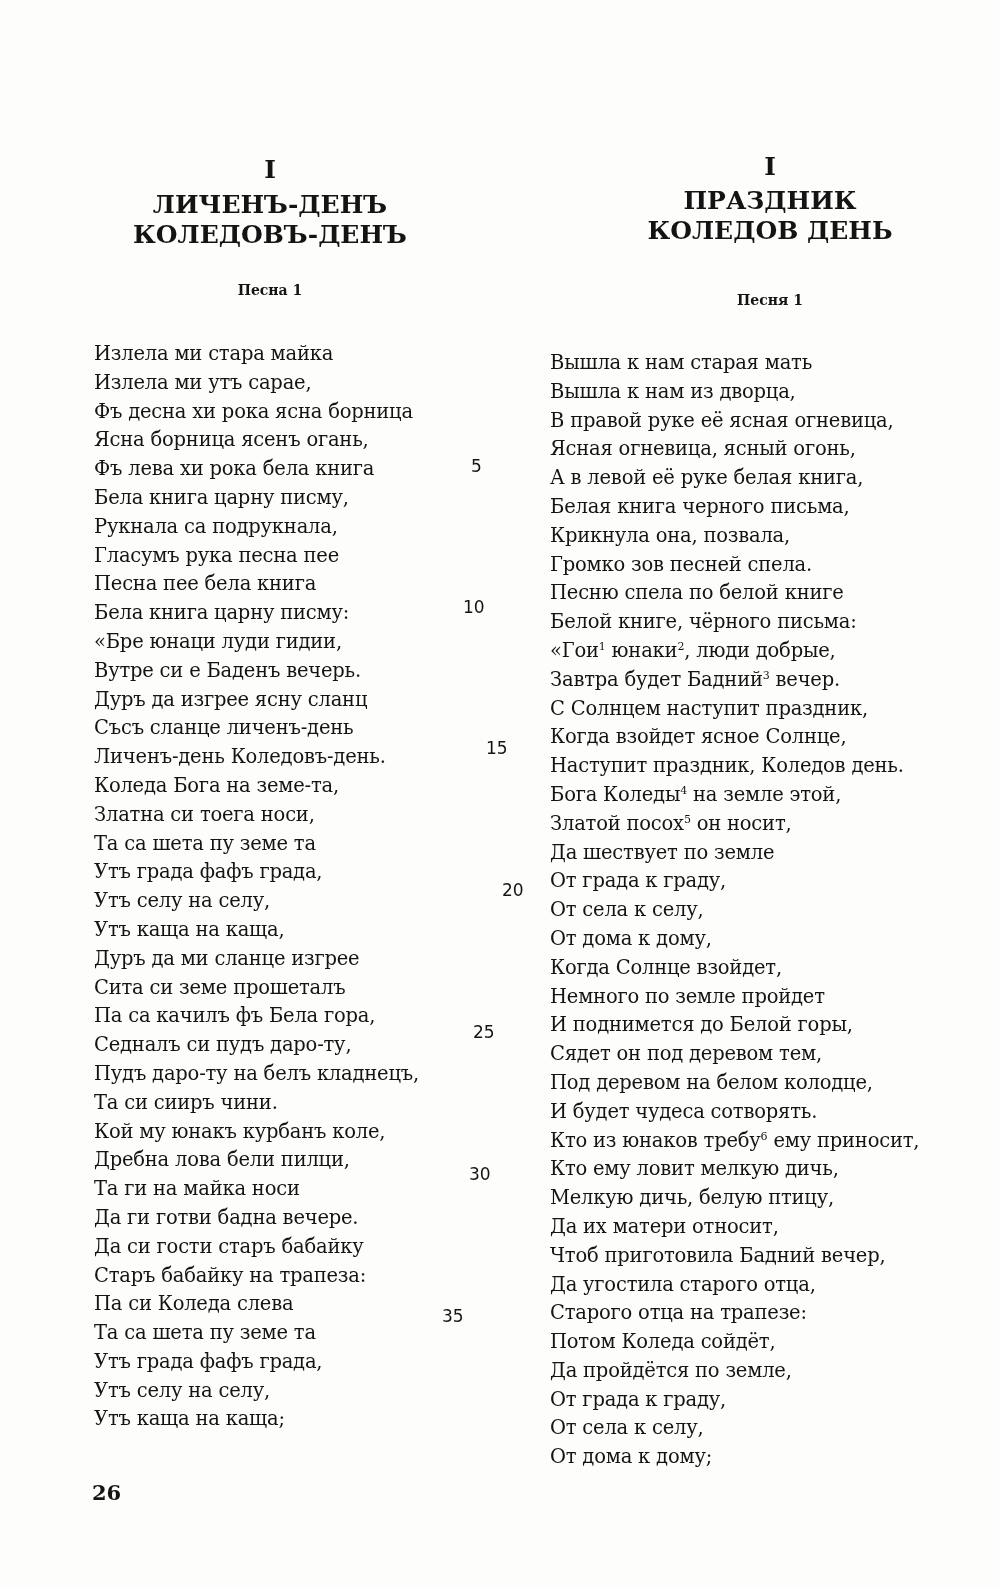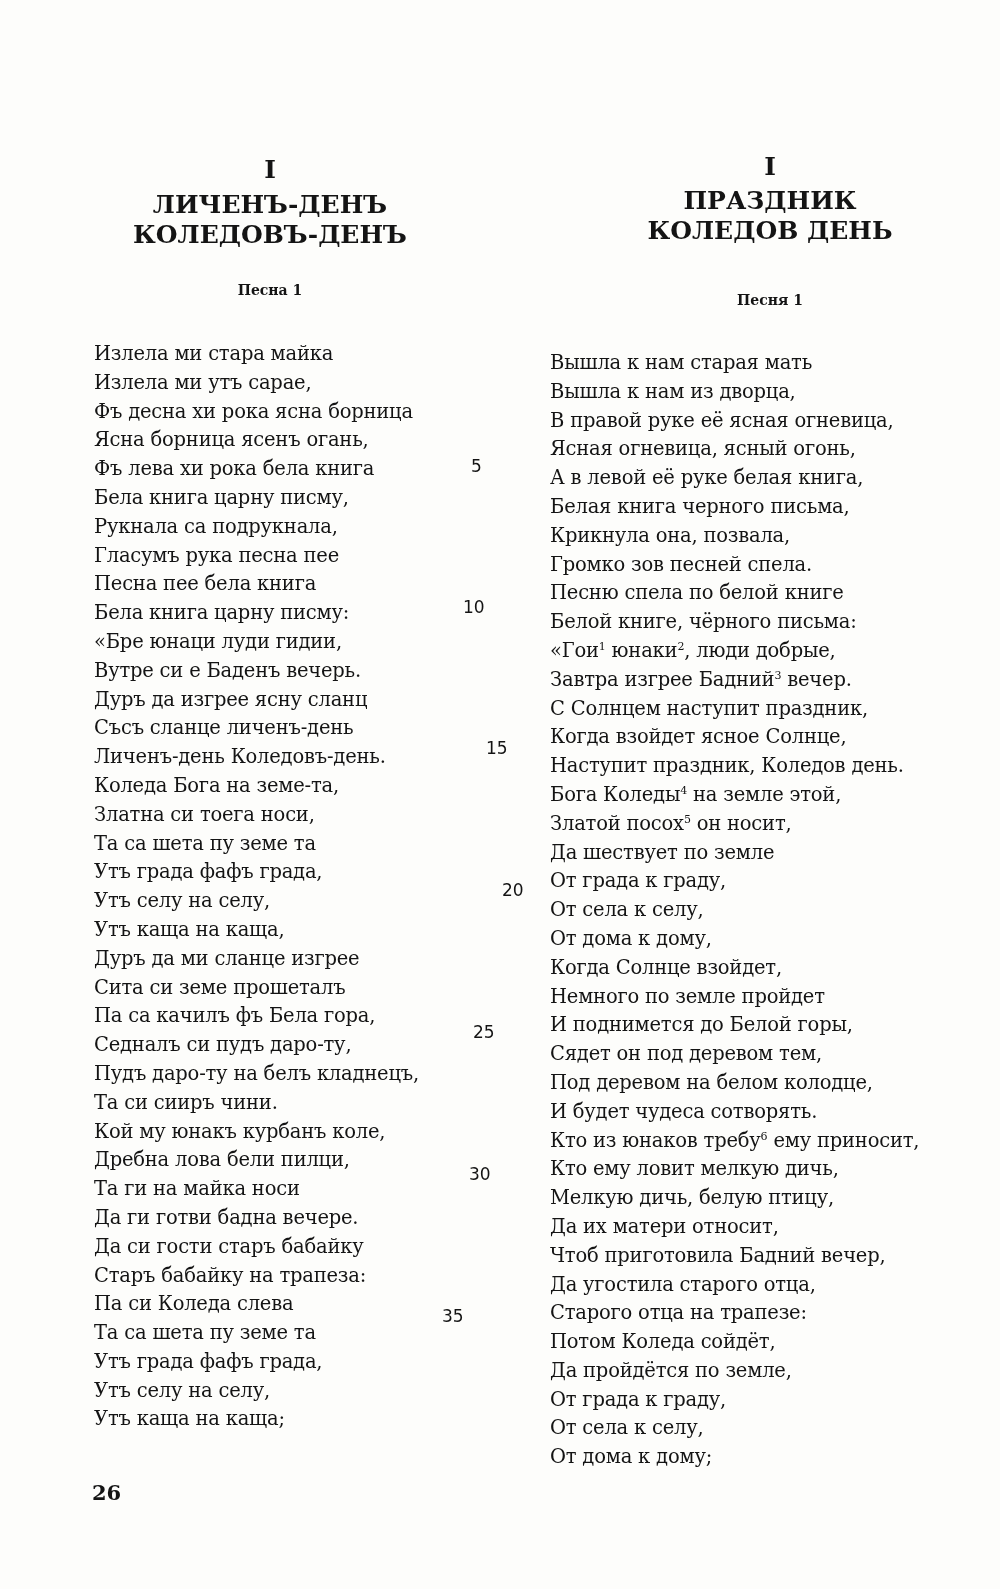--- a/index.html
+++ b/index.html
@@ -106,21 +106,21 @@
     <li class="verse">Вышла к нам из дворца,</li>
     <li class="verse">В правой руке её ясная огневица,</li>
     <li class="verse">Ясная огневица, ясный огонь,</li>
     <li class="verse">А в левой её руке белая книга,</li>
     <li class="verse">Белая книга черного письма,</li>
     <li class="verse">Крикнула она, позвала,</li>
     <li class="verse">Громко зов песней спела.</li>
     <li class="verse">Песню спела по белой книге</li>
     <li class="verse">Белой книге, чёрного письма:</li>
     <li class="verse"><span>«Гои</span><sup>1</sup><span> юнаки</span><sup>2</sup><span>, люди добрые,</span></li>
-    <li class="verse"><span>Завтра изгрее Бадний</span><sup>3</sup><span> вечер.</span></li>
+    <li class="verse"><span>Завтра будет Бадний</span><sup>3</sup><span> вечер.</span></li>
     <li class="verse">С Солнцем наступит праздник,</li>
     <li class="verse">Когда взойдет ясное Солнце,</li>
     <li class="verse">Наступит праздник, Коледов день.</li>
     <li class="verse"><span>Бога Коледы</span><sup>4</sup><span> на земле этой,</span></li>
     <li class="verse"><span>Златой посох</span><sup>5</sup><span> он носит,</span></li>
     <li class="verse">Да шествует по земле</li>
     <li class="verse">От града к граду,</li>
     <li class="verse">От села к селу,</li>
     <li class="verse">От дома к дому,</li>
     <li class="verse">Когда Солнце взойдет,</li>

